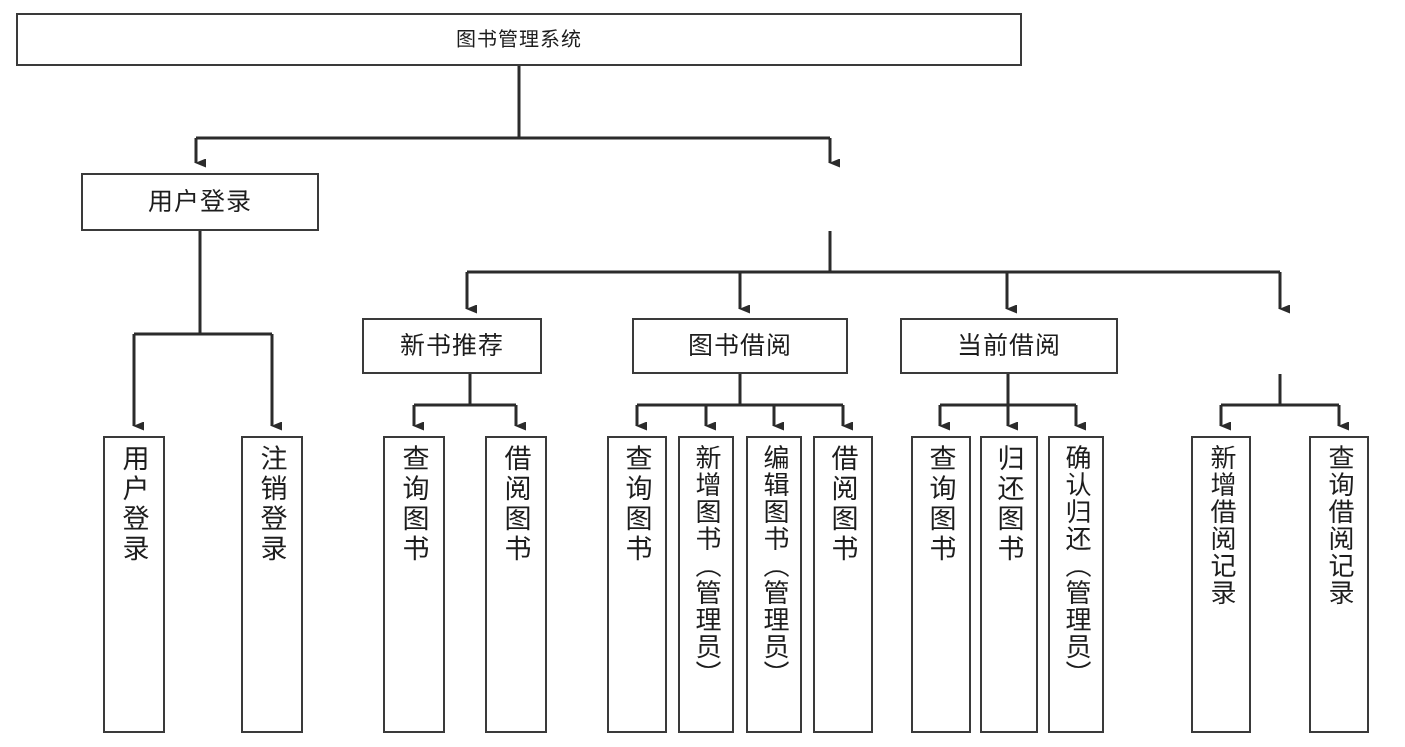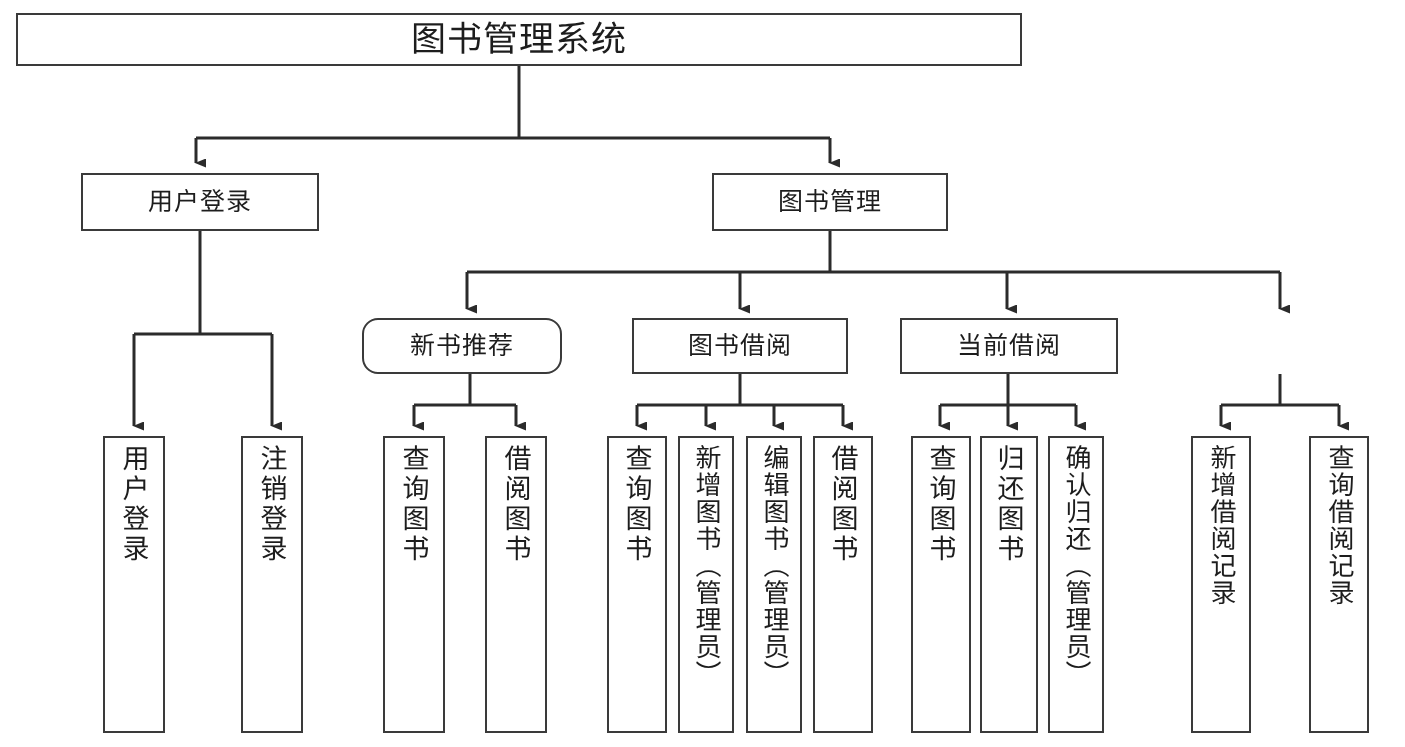--- a/index.html
+++ b/index.html
@@ -42,21 +42,21 @@
     line-height: 1.18;
     white-space: pre-wrap;
     text-align: center;
   }
   
   .node.horiz .node-label {
     writing-mode: horizontal-tb;
     font-size: 25px;
   }
   .node.root .node-label {
-    font-size: 35px;
+    font-size: 20px;
     font-family: Liberation Serif, serif;
   }
   
   .node.vert {
     align-items: flex-start;
     justify-content: center;
     padding-top: 6px;
   }
   .node.vert .node-label {
     writing-mode: vertical-rl;
@@ -137,25 +137,22 @@
     </g>
   </svg>
 
   <div class="node horiz root" style="left:16px; top:13px; width:1006px; height:53px;">
     <span class="node-label">图书管理系统</span>
   </div>
 
   <div class="node horiz" style="left:81px; top:173px; width:238px; height:58px;">
     <span class="node-label">用户登录</span>
   </div>
-  <div class="node horiz" style="left:712px; top:173px; width:236px; height:58px;">
-    <span class="node-label">图书管理</span>
-  </div>
-
-  <div class="node horiz" style="left:362px; top:318px; width:200px; height:56px;border-radius:16px;">
+
+  <div class="node horiz" style="left:362px; top:318px; width:180px; height:56px;">
     <span class="node-label">新书推荐</span>
   </div>
   <div class="node horiz" style="left:900px; top:318px; width:218px; height:56px;">
     <span class="node-label">当前借阅</span>
   </div>
   <div class="node horiz" style="left:632px; top:318px; width:216px; height:56px;">
     <span class="node-label">图书借阅</span>
   </div>
 
   <div class="node vert" style="left:103px; top:436px; width:62px; height:297px;">

